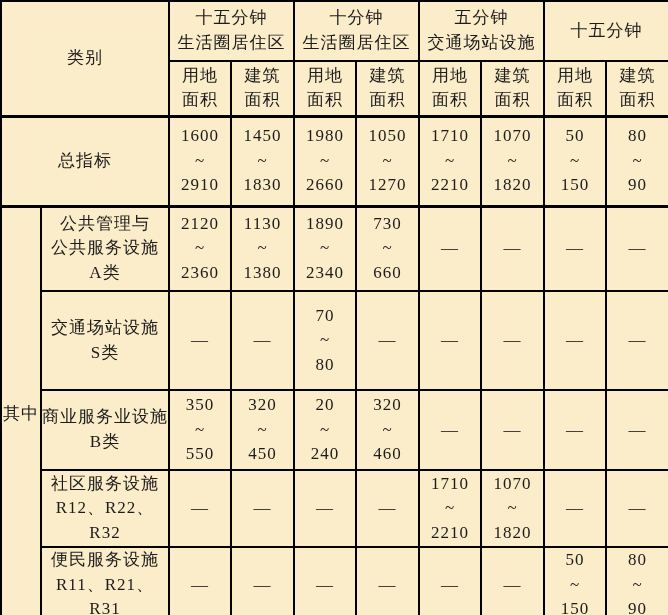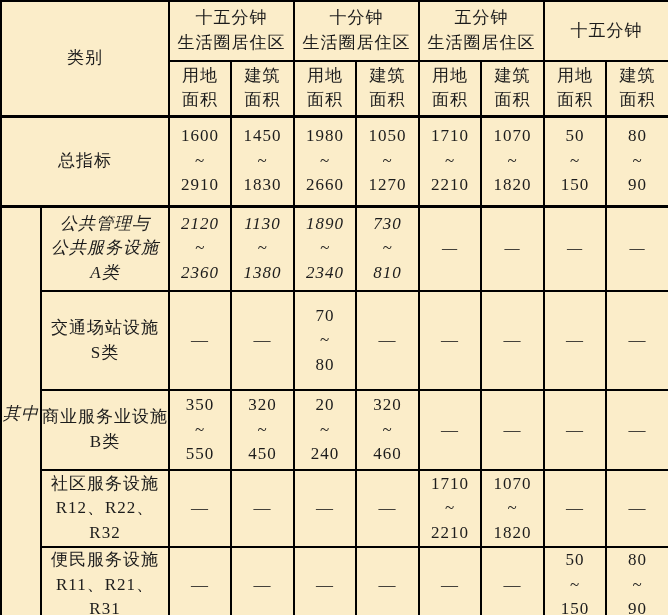--- a/index.html
+++ b/index.html
@@ -29,21 +29,21 @@
     font-weight: normal;
     padding: 0;
     white-space: pre-line;
     font-size: 17px;
     line-height: 1.45;
     letter-spacing: 1px;
     overflow: hidden;
   }
   
   tr.r-total th, tr.r-total td { border-top-width: 3px; }
-  tr.r-among th, tr.r-among td { border-top-width: 3px; font-style: italic; }
+  tr.r-among th, tr.r-among td { border-top-width: 3px; }
   th.corner-cell { font-size: 18px; }
   th.group-cell { font-size: 17px; }
   th.sub-cell { font-size: 17px; margin-top: 48px; }
   th.cat-cell { font-size: 17px; }
   th.among-cell { font-size: 17px; padding: 0 2px; }
   td.num-cell { font-size: 16px; letter-spacing: 0.5px; }
   tr.r-group { height: 60px; }
   tr.r-sub { height: 55px; }
   tr.r-total { height: 90px; }
   tr.r-a { height: 85px; }
@@ -71,21 +71,21 @@
   </colgroup>
 
   <tbody>
         <tr class="r-group">
     <th class="corner-cell" colspan="2" rowspan="2">类别</th>
     <th class="group-cell" colspan="2">十五分钟
 生活圈居住区</th>
     <th class="group-cell" colspan="2">十分钟
 生活圈居住区</th>
     <th class="group-cell" colspan="2">五分钟
-生活圈居住区</th>
+交通场站设施</th>
     <th class="group-cell" colspan="2">十五分钟</th>
   </tr>
 
   <tr class="r-sub">
     <th class="sub-cell">用地
 面积</th>
     <th class="sub-cell">建筑
 面积</th>
     <th class="sub-cell">用地
 面积</th>
@@ -138,21 +138,21 @@
 ~
 2360</td>
     <td class="num-cell">1130
 ~
 1380</td>
     <td class="num-cell">1890
 ~
 2340</td>
     <td class="num-cell">730
 ~
-810</td>
+660</td>
     <td class="num-cell">—</td>
     <td class="num-cell">—</td>
     <td class="num-cell">—</td>
     <td class="num-cell">—</td>
   </tr>
 
   <tr class="r-s">
     <th class="cat-cell">交通场站设施
 S类</th>
     <td class="num-cell">—</td>

